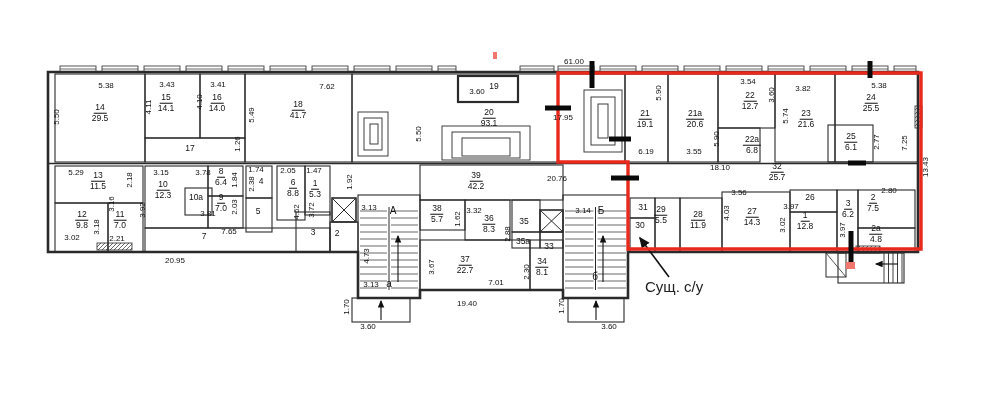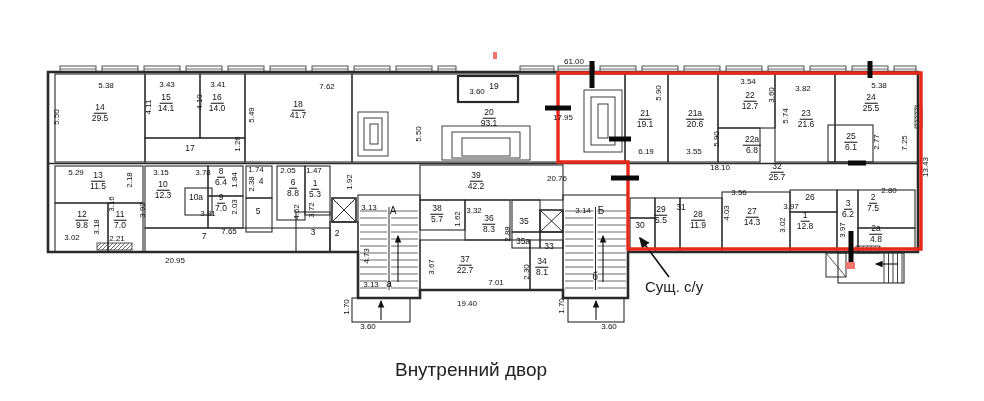--- a/index.html
+++ b/index.html
@@ -282,21 +282,21 @@
       <div class="lbl plain" style="left: 196px; top: 197px;">10а</div>
       <div class="lbl plain" style="left: 261px; top: 181px;">4</div>
       <div class="lbl plain" style="left: 258px; top: 211px;">5</div>
       <div class="lbl plain" style="left: 204px; top: 236px;">7</div>
       <div class="lbl plain" style="left: 313px; top: 232px;">3</div>
       <div class="lbl plain" style="left: 337px; top: 233px;">2</div>
       <div class="lbl plain" style="left: 524px; top: 221px;">35</div>
       <div class="lbl plain" style="left: 523px; top: 241px;">35а</div>
       <div class="lbl plain" style="left: 549px; top: 246px;">33</div>
       <div class="lbl plain" style="left: 810px; top: 197px;">26</div>
-      <div class="lbl plain" style="left: 681px; top: 207px;">31</div>
+      <div class="lbl plain" style="left: 643px; top: 207px;">31</div>
       <div class="lbl plain" style="left: 640px; top: 225px;">30</div>
       <div class="lbl plain stair-letter" style="left: 393px; top: 211px;">А</div>
       <div class="lbl plain stair-letter" style="left: 389px; top: 284px;">а</div>
       <div class="lbl plain stair-letter" style="left: 601px; top: 211px;">Б</div>
       <div class="lbl plain stair-letter" style="left: 595px; top: 277px;">б</div>
       <div class="lbl" style="left: 106px; top: 86px;">5.38</div>
       <div class="lbl" style="left: 167px; top: 85px;">3.43</div>
       <div class="lbl" style="left: 218px; top: 85px;">3.41</div>
       <div class="lbl" style="left: 327px; top: 87px;">7.62</div>
       <div class="lbl" style="left: 477px; top: 92px;">3.60</div>
@@ -361,14 +361,13 @@
       <div class="lbl v" style="left: 527px; top: 272px;">2.30</div>
       <div class="lbl v" style="left: 347px; top: 307px;">1.70</div>
       <div class="lbl v" style="left: 562px; top: 306px;">1.70</div>
       <div class="lbl v" style="left: 727px; top: 213px;">4.03</div>
       <div class="lbl v" style="left: 783px; top: 225px;">3.02</div>
       <div class="lbl v" style="left: 843px; top: 230px;">3.97</div>
     </div>
 
   <div class="callout" style="left:645px;top:278px;">Сущ. с/у</div>
 
-  <div class="title" style="left:471px;top:359px;">Внутренний двор</div>
 </div>
 
 </body></html>

